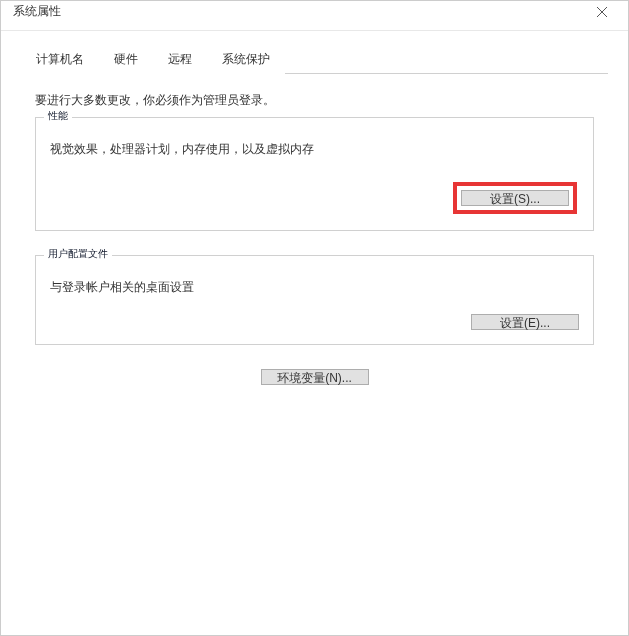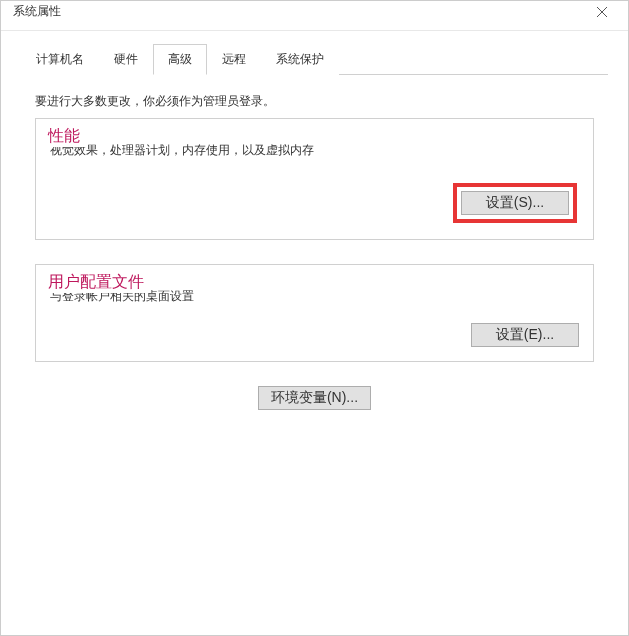--- a/index.html
+++ b/index.html
@@ -84,41 +84,40 @@
       margin-bottom: 24px;
       position: relative;
       padding: 22px 14px 14px 14px;
     }
     .group-title {
       position: absolute;
       top: -9px;
       left: 8px;
       background: #fff;
       padding: 0 4px;
-      font-size: 16px;
-      color: #be185d;
-      margin-top: 16px;
+      font-size: 10px;
+      color: #0f172a;
     }
     .group-desc {
       font-size: 12px;
       color: #333;
       margin-bottom: 18px;
       line-height: 1.5;
     }
     .btn-row {
       display: flex;
       justify-content: flex-end;
       margin-top: 8px;
     }
     .btn {
       min-width: 108px;
-      height: 24px;
+      height: 16px;
       background: #e1e1e1;
       border: 1px solid #adadad;
-      font-size: 14px;
+      font-size: 12px;
       color: #333;
       cursor: pointer;
       padding: 0 12px;
       font-family: inherit;
     }
     .highlighted {
       outline: 4px solid #e73535;
       outline-offset: 4px;
     }
     .perf-group .btn-row {
@@ -142,21 +141,20 @@
           <line x1="1" y1="1" x2="11" y2="11" stroke="#555" stroke-width="1"></line>
           <line x1="11" y1="1" x2="1" y2="11" stroke="#555" stroke-width="1"></line>
         </svg>
     </div>
   </div>
 
   <div class="content">
     <div class="tabs">
       <div class="tab">计算机名</div>
       <div class="tab">硬件</div>
-      <div class="tab active">高级</div>
       <div class="tab">远程</div>
       <div class="tab">系统保护</div>
     </div>
 
     <div class="tab-body">
       <div class="info-line">要进行大多数更改，你必须作为管理员登录。</div>
 
       <div class="group-box perf-group">
         <div class="group-title">性能</div>
         <div class="group-desc">视觉效果，处理器计划，内存使用，以及虚拟内存</div>

